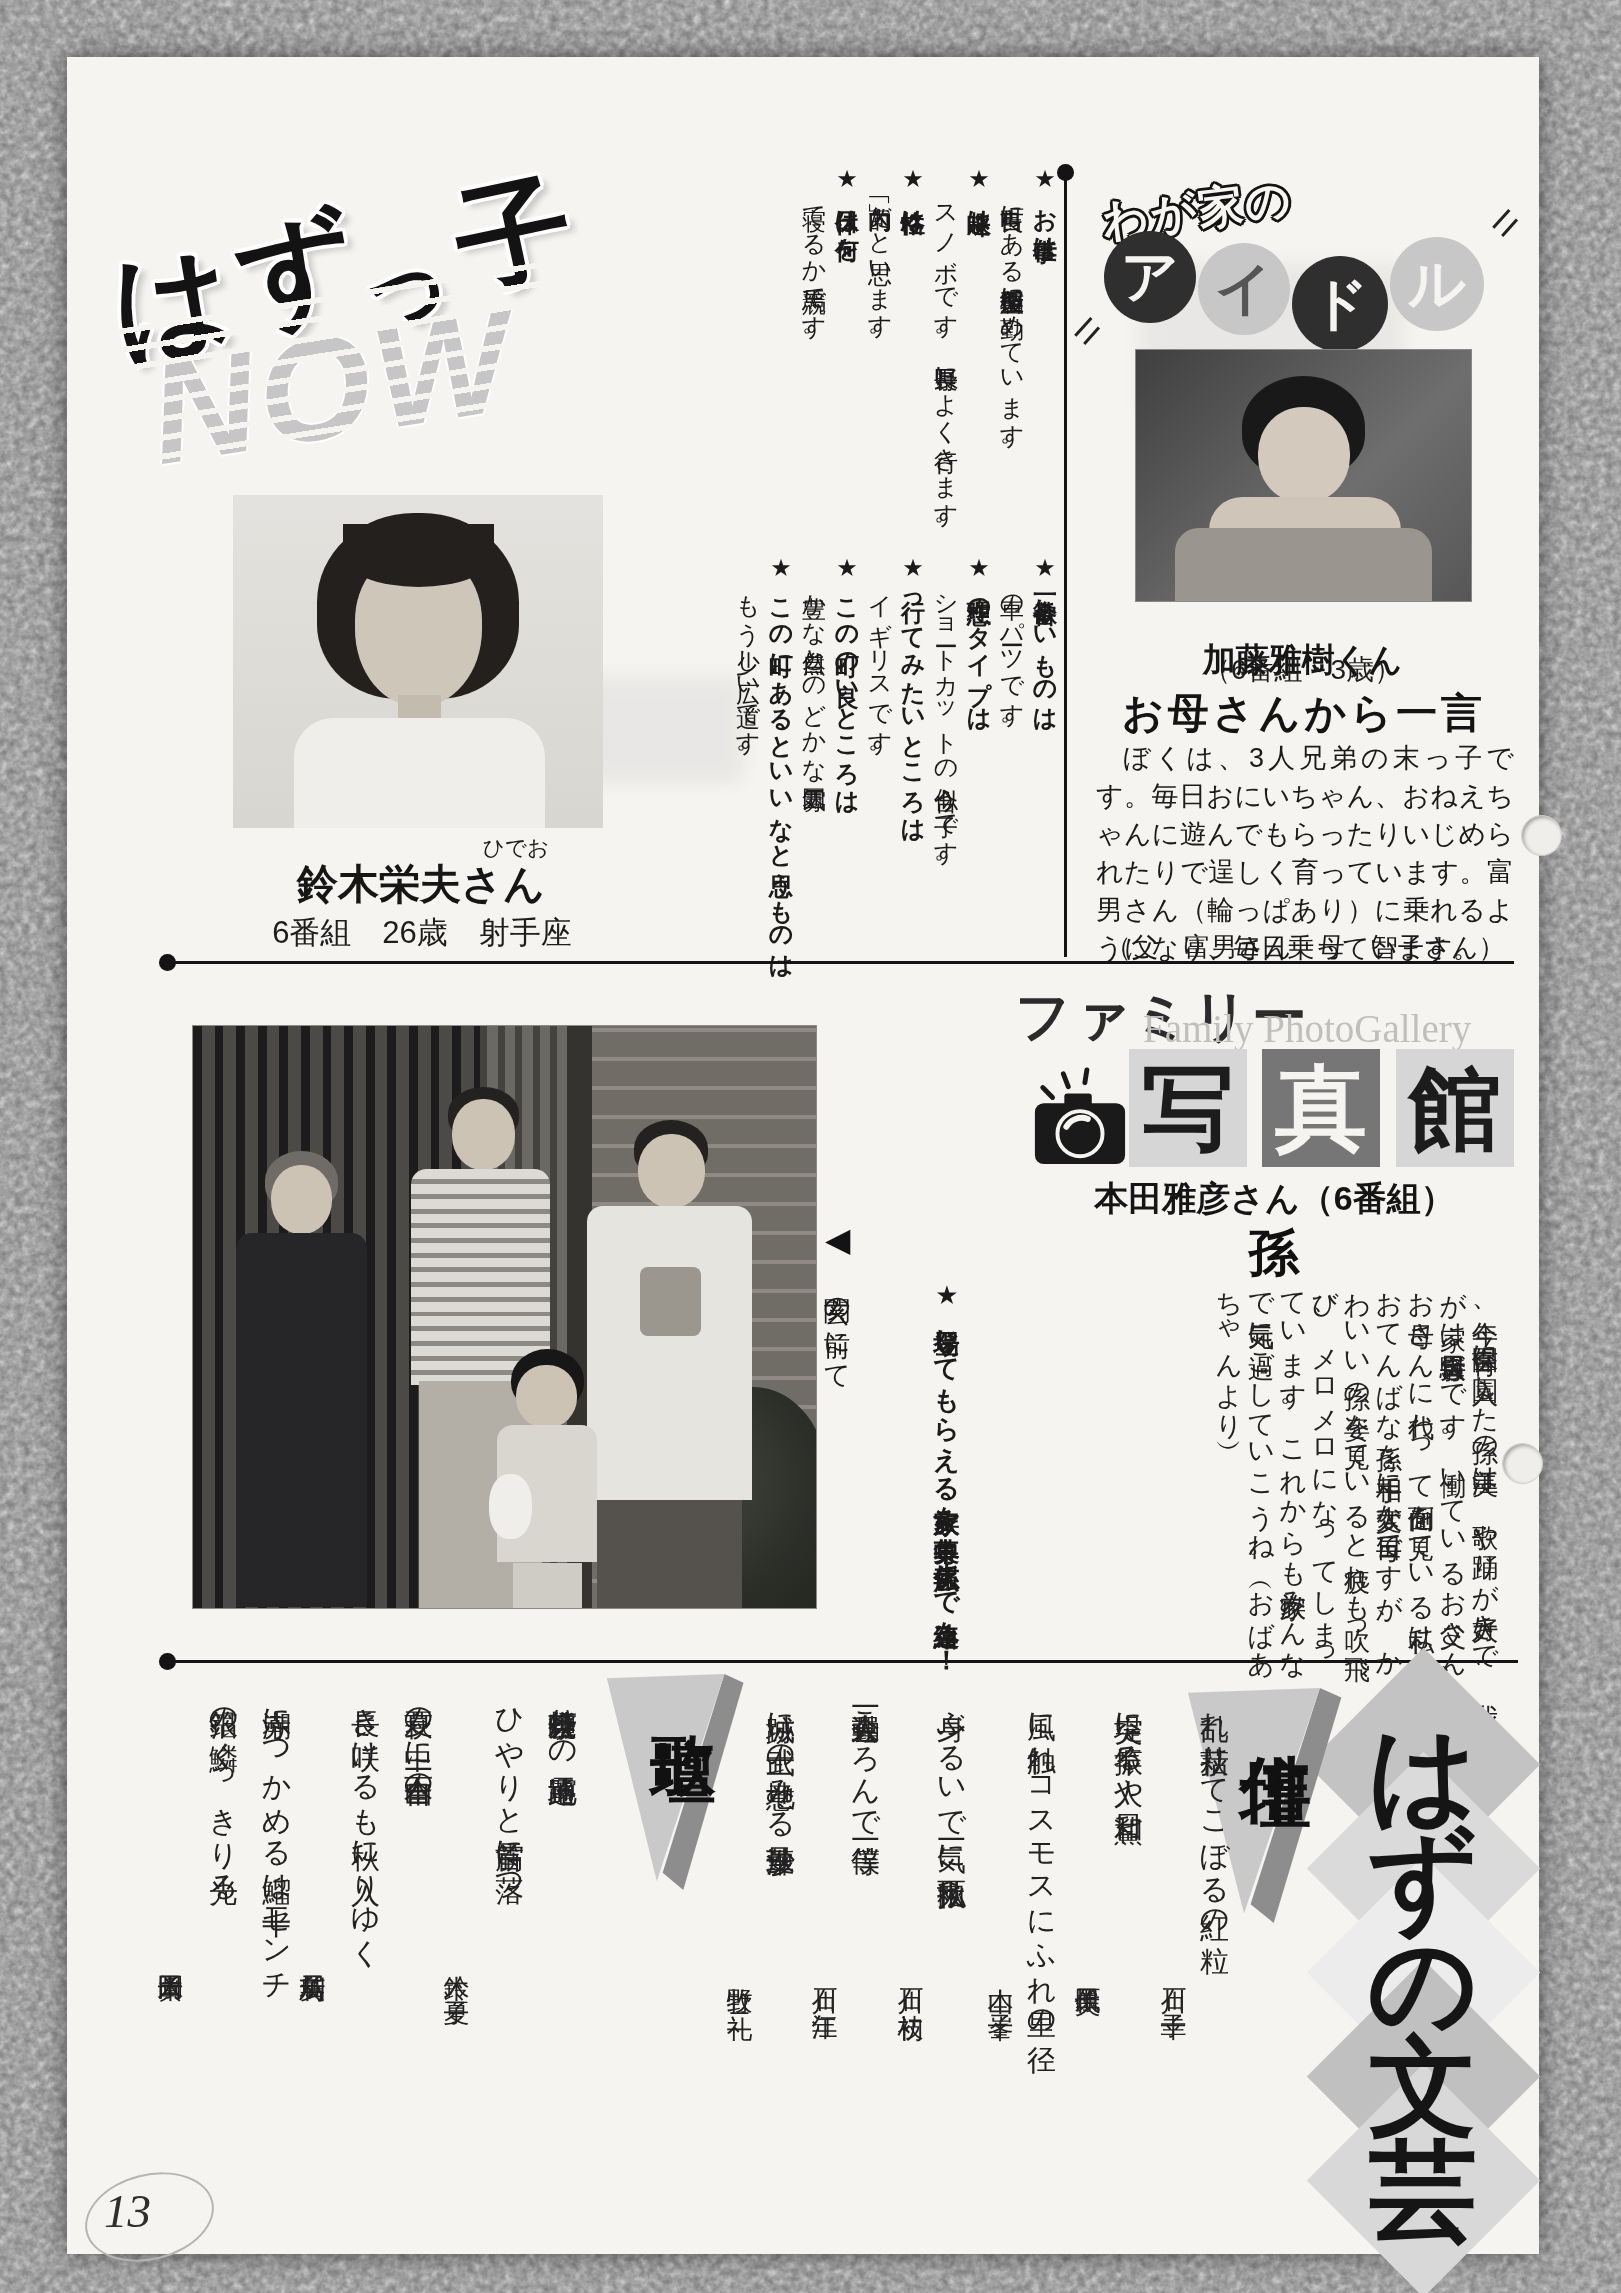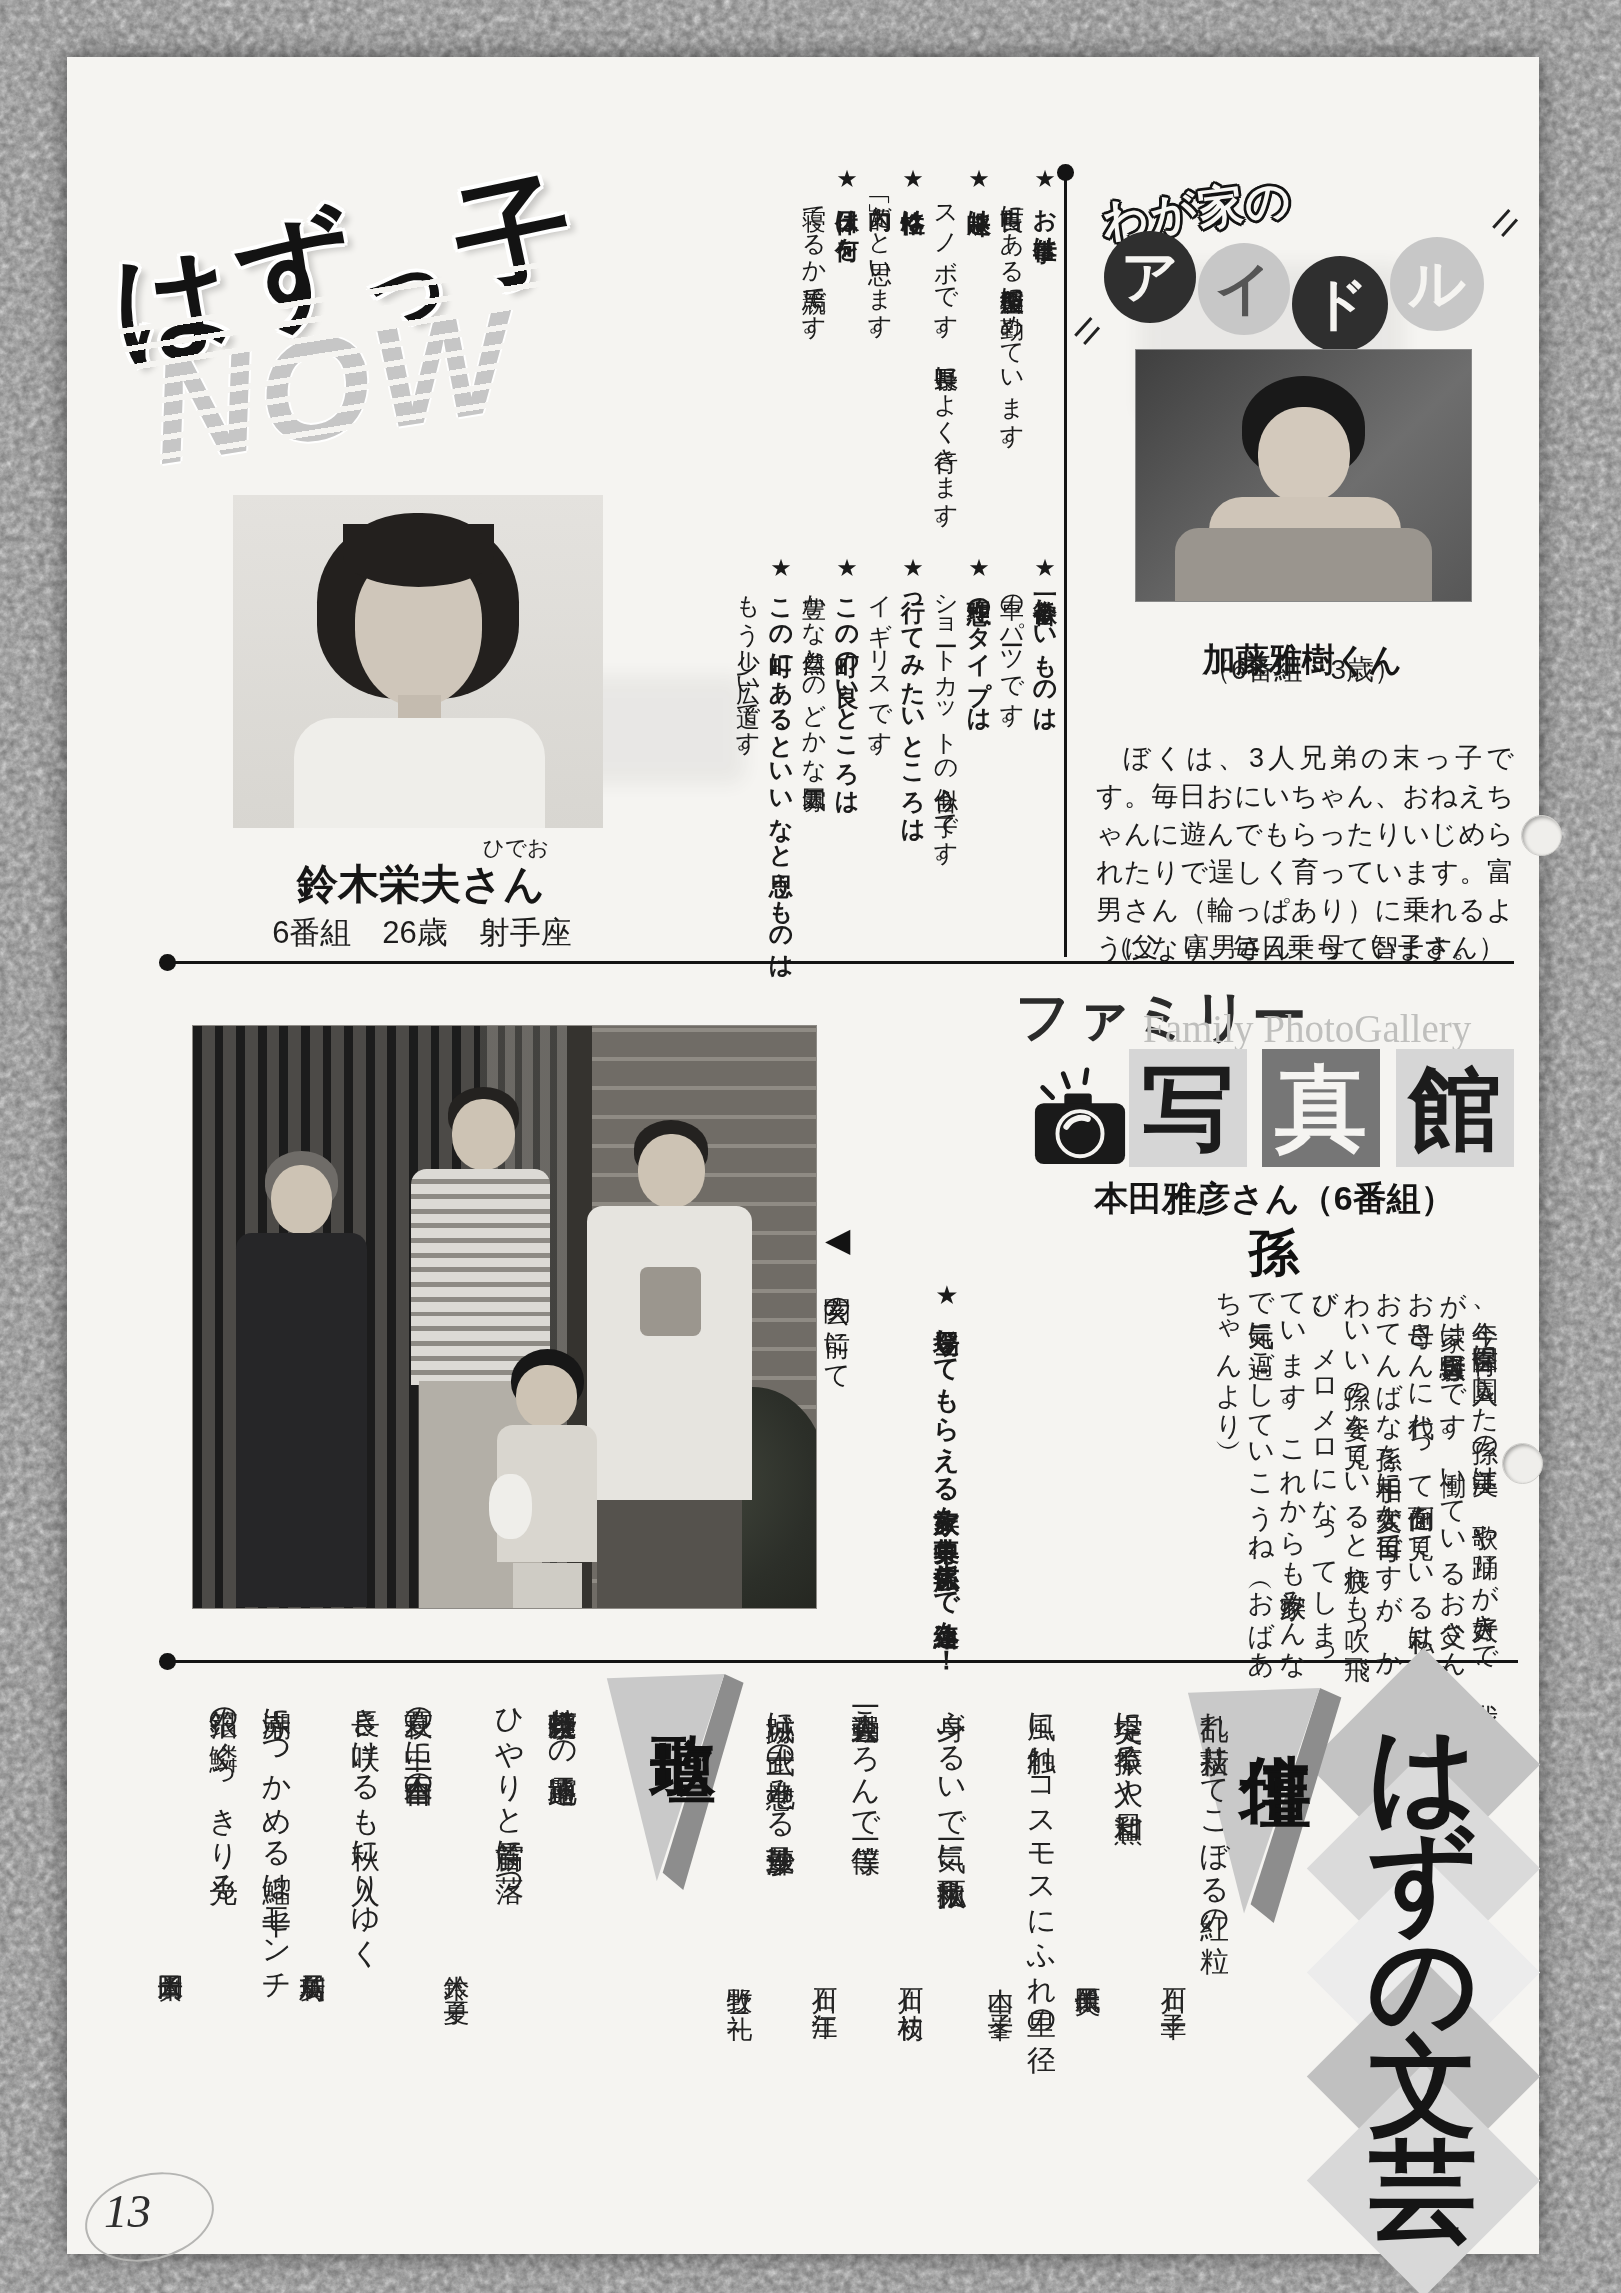--- a/index.html
+++ b/index.html
@@ -245,20 +245,21 @@
     </div>
 
     <div class="abs child-photo">
       <div class="hair"></div>
       <div class="face"></div>
       <div class="arms"></div>
       <div class="sleeve"></div>
     </div>
     <div class="abs child-name">加藤雅樹くん</div>
     <div class="abs child-info">（6番組・3歳）</div>
+    <div class="abs mom-heading">お母さんから一言</div>
     <div class="abs mom-body">ぼくは、3人兄弟の末っ子です。毎日おにいちゃん、おねえちゃんに遊んでもらったりいじめられたりで逞しく育っています。富男さん（輪っぱあり）に乗れるようになり、毎日乗っています。</div>
     <div class="abs parents">（父　富男さん　母　智子さん）</div>
 
     <div class="abs family-photo">
       <div class="fp-lattice"></div>
       <div class="fp-lattice2"></div>
       <div class="fp-post"></div>
       <div class="fp-wall"></div>
       <div class="fp-plant"></div>
       <div class="person grandma">

